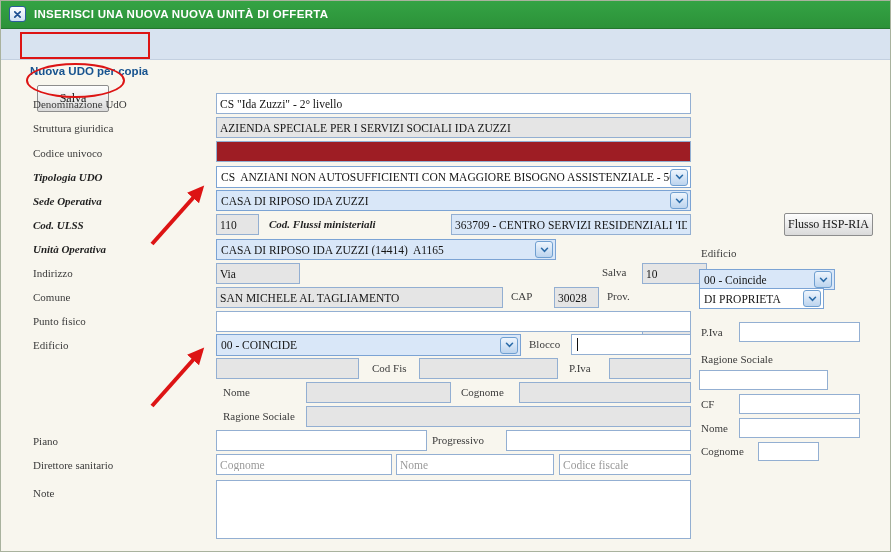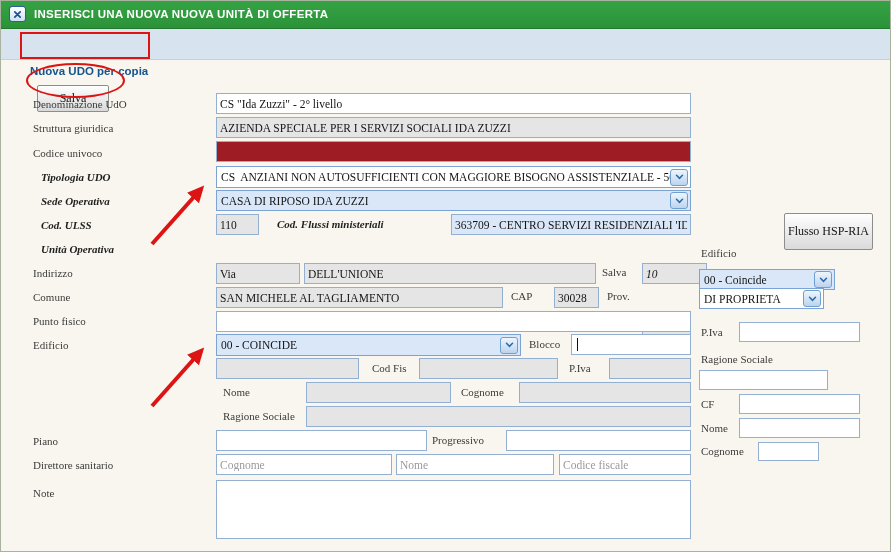--- a/index.html
+++ b/index.html
@@ -18,21 +18,21 @@
            border-radius:3px; display:flex; align-items:center; justify-content:center;
            box-sizing:border-box; cursor:pointer; }
   .close svg { width:9px; height:9px; }
   
   .tabbar { position:absolute; left:0; top:28px; width:100%; height:30px;
             background:#d8e3f0; border-bottom:1px solid #c3d0e0; }
   .tab-label { position:absolute; left:29px; top:36px; color:#17538f;
                font:bold 11.5px "Liberation Sans", sans-serif; cursor:pointer; }
   
   .lbl { position:absolute; font-size:11px; color:#3b3b3b; white-space:pre; }
-  .lbl.b { font-weight:bold; font-style:italic; color:#1f1f1f;margin-left:8px; }
+  .lbl.b { font-weight:bold; font-style:italic; color:#1f1f1f; }
   .inp { position:absolute; height:21px; box-sizing:border-box;
          border:1px solid #93afd2; background:#fff; padding:0 3px;
          font:11.5px "Liberation Serif", serif; color:#141414; }
   .inp.gray { background:#e5e5e5; }
   .inp.blue { background:#d9e7f8; }
   .inp.err  { background:#9e1d24; }
   .inp::placeholder { color:#9a9a9a; opacity:1; }
   .dd { position:absolute; height:21px; box-sizing:border-box; cursor:pointer;
         border:1px solid #7ba3d4; background:#fff; display:flex; align-items:center; }
   .dd.blue { background:#d9e7f8; }
@@ -110,27 +110,34 @@
     <span class="ddbtn">
         <svg viewBox="0 0 10 7">
           <path d="M1.5 1.5 L5 5 L8.5 1.5" fill="none" stroke="#2a6ba8" stroke-width="1.8" stroke-linecap="round"></path>
         </svg>
       </span>
   </div>
 
   <input class="inp gray" style="left: 215px; top: 213px; width: 43px;" value="110">
   <div class="lbl b" style="left:268px;top:217px">Cod. Flussi ministeriali</div>
   <input class="inp blue" style="left: 450px; top: 213px; width: 240px;" value="363709 - CENTRO SERVIZI RESIDENZIALI 'IDA">
-  <button class="pushbtn" style="left:783px;top:212px;width:89px;height:37px">Flusso HSP-RIA</button>
-
+  <button class="pushbtn" style="left:783px;top:212px;width:89px;height:23px">Flusso HSP-RIA</button>
+
+  <div class="dd blue" style="left:215px;top:238px;width:340px">
+    <span class="txt">CASA DI RIPOSO IDA ZUZZI (14414)  A1165</span>
+    <span class="ddbtn">
+        <svg viewBox="0 0 10 7">
+          <path d="M1.5 1.5 L5 5 L8.5 1.5" fill="none" stroke="#2a6ba8" stroke-width="1.8" stroke-linecap="round"></path>
+        </svg>
+      </span>
+  </div>
 
   <input class="inp gray" style="left: 215px; top: 262px; width: 84px;" value="Via">
-  <input class="inp gray" style="left: 303px; top: 262px; width: 292px;" value="DELL'UNIONE">
   <div class="lbl" style="left:601px;top:265px">Salva</div>
-  <input class="inp gray" style="left: 641px; top: 262px; width: 65px; font-style: italic;" value="10">
+  <input class="inp gray" style="left: 641px; top: 262px; width: 65px;" value="10">
 
   <input class="inp gray" style="left: 215px; top: 286px; width: 287px;" value="SAN MICHELE AL TAGLIAMENTO">
   <div class="lbl" style="left:510px;top:289px">CAP</div>
   <input class="inp gray" style="left: 553px; top: 286px; width: 45px;" value="30028">
   <div class="lbl" style="left:606px;top:289px">Prov.</div>
   <input class="inp gray" style="left: 641px; top: 286px; width: 49px; margin-top: 42px;" value="VE">
 
   <input class="inp" style="left: 215px; top: 310px; width: 475px;">
 
   <div class="dd blue" style="left:215px;top:333px;width:305px;height:22px">

